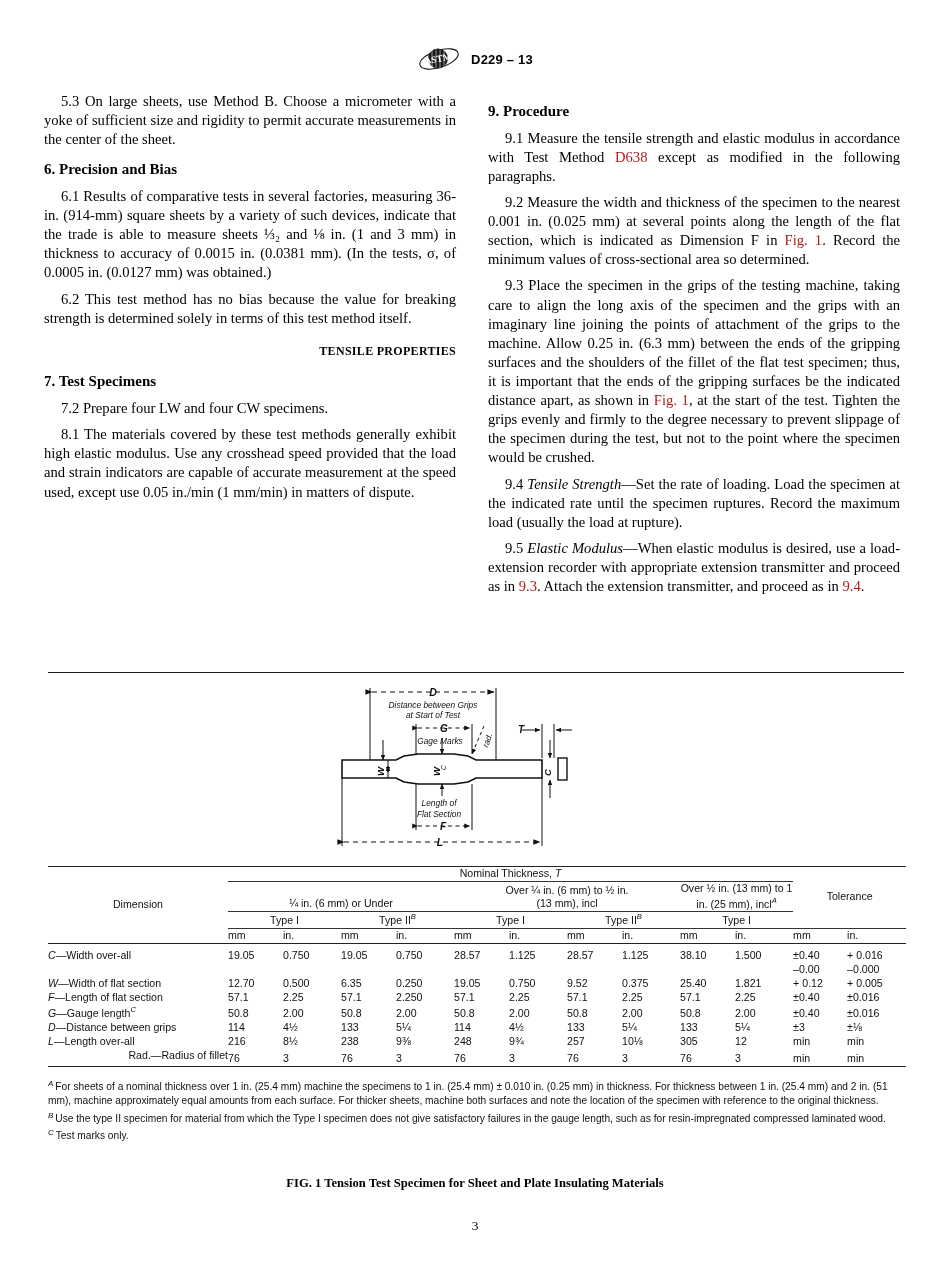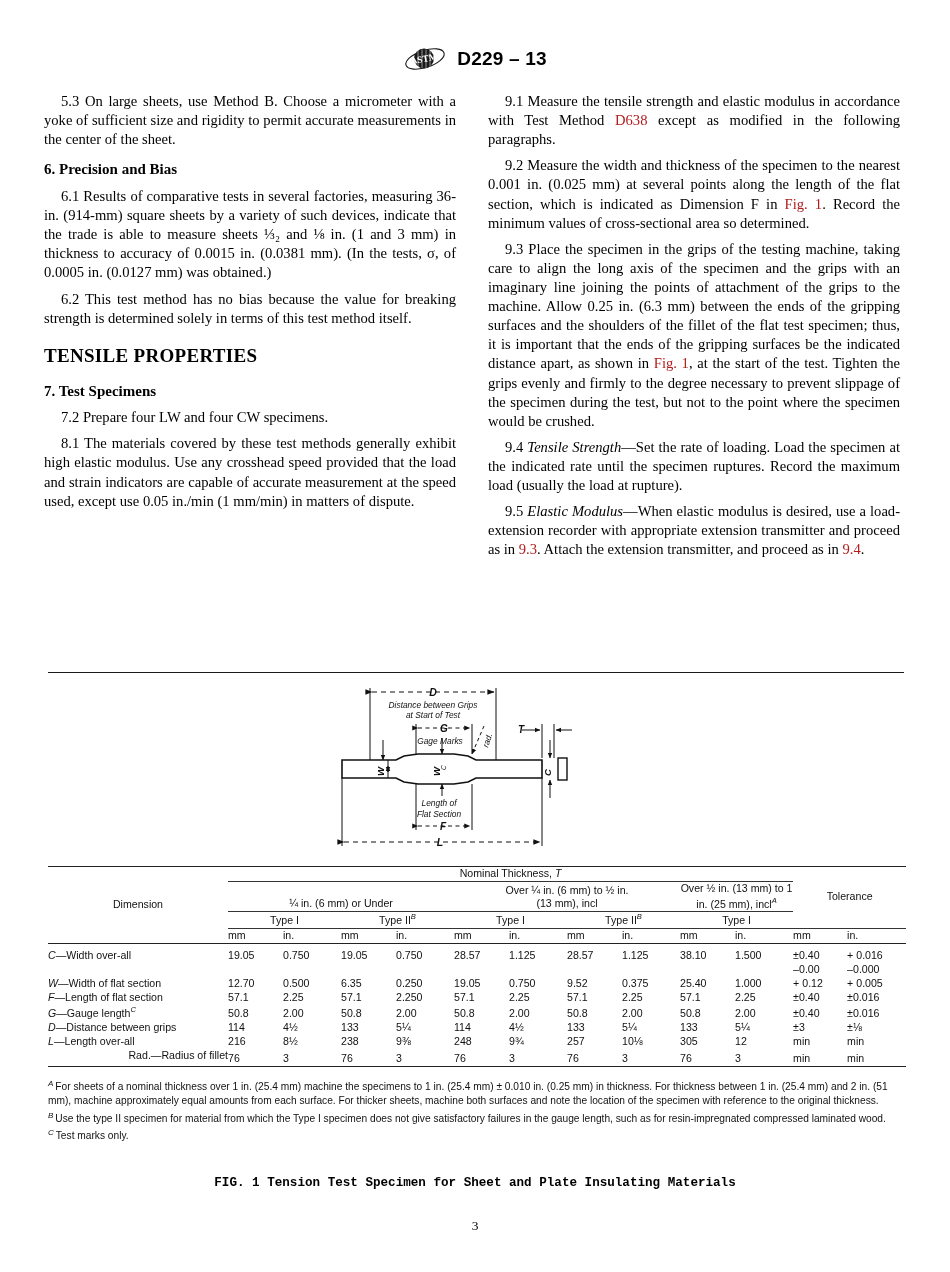--- a/index.html
+++ b/index.html
@@ -38,21 +38,21 @@
   }
   .astm-logo {
     width: 44px;
     height: 30px;
     display: inline-block;
     vertical-align: middle;
   }
   .doc-id {
     font-family: "Liberation Sans", sans-serif;
     font-weight: bold;
-    font-size: 19px;
+    font-size: 13px;
     letter-spacing: 0.2px;
   }
 
   
   .columns {
     position: absolute;
     top: 92px;
     left: 44px;
     width: 856px;
   }
@@ -74,23 +74,23 @@
   h3.sec {
     font-family: "Liberation Serif", serif;
     font-weight: bold;
     font-size: 15px;
     margin: 11px 0 7px 0;
     text-indent: 0;
     text-align: left;
   }
   h3.sec.first { margin-top: 10px; }
   .center-head {
-    text-align: left;
+    text-align: right;
     font-weight: bold;
-    font-size: 19px;
+    font-size: 12px;
     margin: 16px 0 13px 0;
     letter-spacing: 0.3px;
   }
   .xref { color: #b01b1b; }
   .ital { font-style: italic; }
 
   
   .rule {
     position: absolute;
     left: 48px;
@@ -166,21 +166,21 @@
     margin-right: 2px;
   }
 
   
   .fig-caption {
     position: absolute;
     top: 1176px;
     left: 0;
     width: 950px;
     text-align: center;
-    font-family: Liberation Mono, monospace;
+    font-family: Liberation Serif, serif;
     font-weight: bold;
     font-size: 12.6px;
   }
   .page-num {
     position: absolute;
     top: 1218px;
     left: 0;
     width: 950px;
     text-align: center;
     font-size: 13.5px;
@@ -224,20 +224,21 @@
 
       <div class="center-head">TENSILE PROPERTIES</div>
 
       <h3 class="sec">7.  Test Specimens</h3>
       <p class="para">7.2  Prepare four LW and four CW specimens.</p>
 
       <p class="para">8.1  The materials covered by these test methods generally exhibit high elastic modulus. Use any crosshead speed provided that the load and strain indicators are capable of accurate measurement at the speed used, except use 0.05 in./min (1 mm/min) in matters of dispute.</p>
     </div>
 
     <div class="col right">
+      <h3 class="sec first">9.  Procedure</h3>
 
       <p class="para"><span>9.1  Measure the tensile strength and elastic modulus in accordance with Test Method </span><span class="xref">D638</span><span> except as modified in the following paragraphs.</span></p>
 
       <p class="para"><span>9.2  Measure the width and thickness of the specimen to the nearest 0.001 in. (0.025 mm) at several points along the length of the flat section, which is indicated as Dimension F in </span><span class="xref">Fig. 1</span><span>. Record the minimum values of cross-sectional area so determined.</span></p>
 
       <p class="para"><span>9.3  Place the specimen in the grips of the testing machine, taking care to align the long axis of the specimen and the grips with an imaginary line joining the points of attachment of the grips to the machine. Allow 0.25 in. (6.3 mm) between the ends of the gripping surfaces and the shoulders of the fillet of the flat test specimen; thus, it is important that the ends of the gripping surfaces be the indicated distance apart, as shown in </span><span class="xref">Fig. 1</span><span>, at the start of the test. Tighten the grips evenly and firmly to the degree necessary to prevent slippage of the specimen during the test, but not to the point where the specimen would be crushed.</span></p>
 
       <p class="para"><span>9.4  </span><span class="ital">Tensile Strength</span><span>—Set the rate of loading. Load the specimen at the indicated rate until the specimen ruptures. Record the maximum load (usually the load at rupture).</span></p>
 
       <p class="para"><span>9.5  </span><span class="ital">Elastic Modulus</span><span>—When elastic modulus is desired, use a load-extension recorder with appropriate extension transmitter and proceed as in </span><span class="xref">9.3</span><span>. Attach the extension transmitter, and proceed as in </span><span class="xref">9.4</span><span>.</span></p>
@@ -432,21 +433,21 @@
         <td class="dim-col row-cell"><span class="it">W</span><span>—Width of flat section</span></td>
         <td class="num row-cell">12.70</td>
         <td class="num row-cell">0.500</td>
         <td class="num row-cell">6.35</td>
         <td class="num row-cell">0.250</td>
         <td class="num row-cell">19.05</td>
         <td class="num row-cell">0.750</td>
         <td class="num row-cell">9.52</td>
         <td class="num row-cell">0.375</td>
         <td class="num row-cell">25.40</td>
-        <td class="num row-cell">1.000</td>
+        <td class="num row-cell">1.821</td>
         <td class="num row-cell">+ 0.12</td>
         <td class="num row-cell">+ 0.005</td>
       </tr>
 
       <tr>
         <td class="dim-col row-cell"><span class="it">F</span><span>—Length of flat section</span></td>
         <td class="num row-cell">57.1</td>
         <td class="num row-cell">2.25</td>
         <td class="num row-cell">57.1</td>
         <td class="num row-cell">2.250</td>

